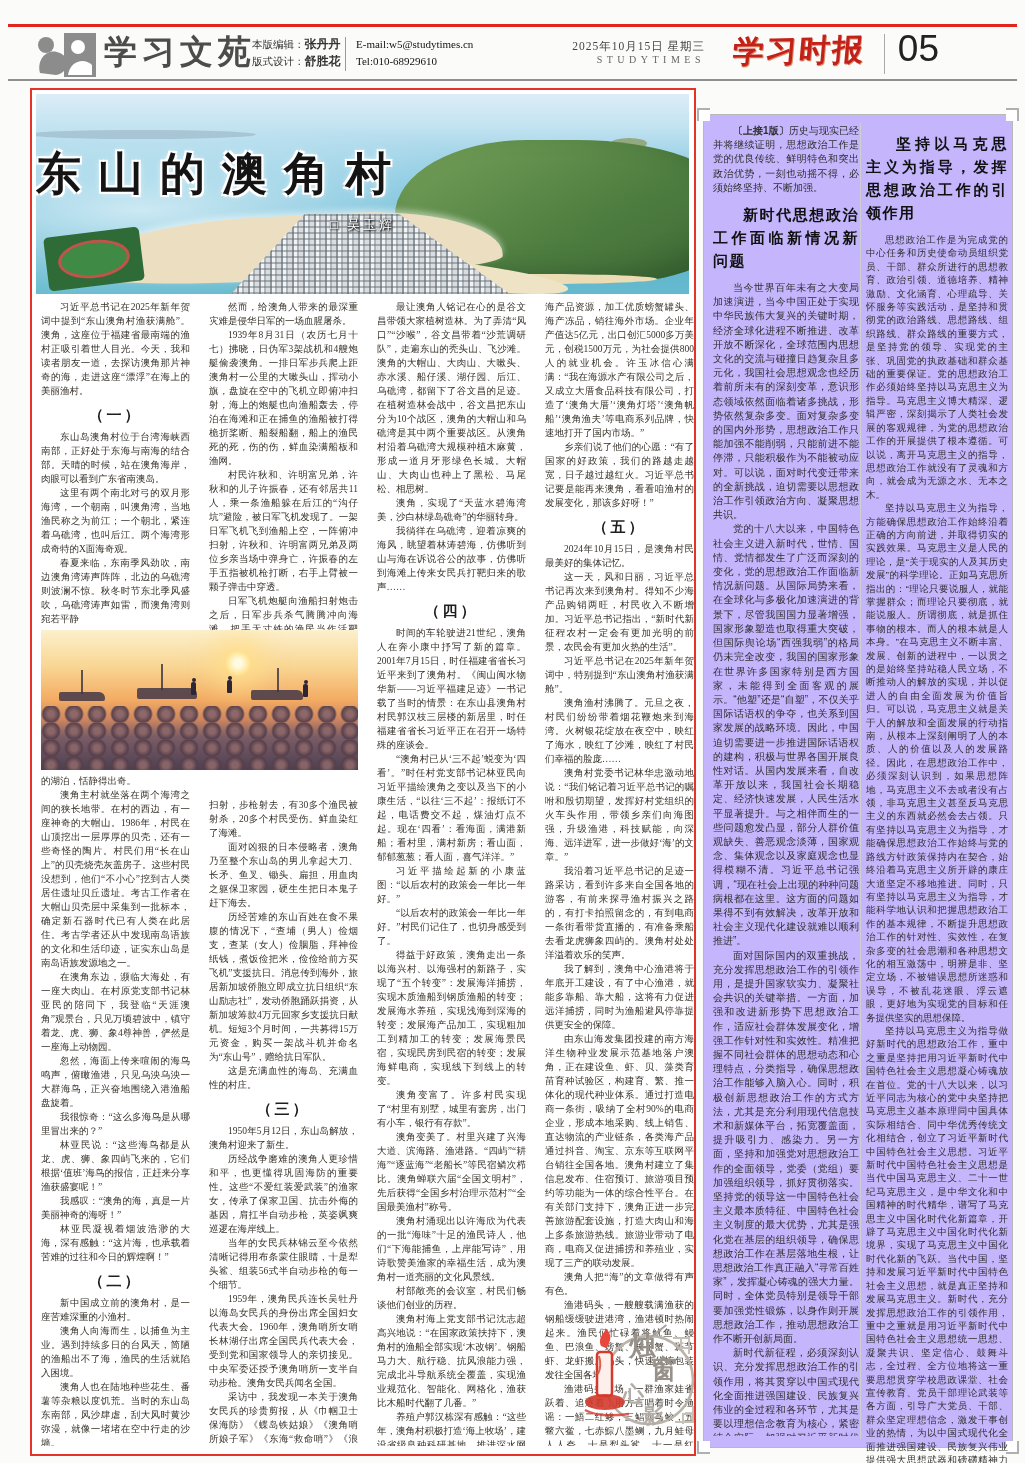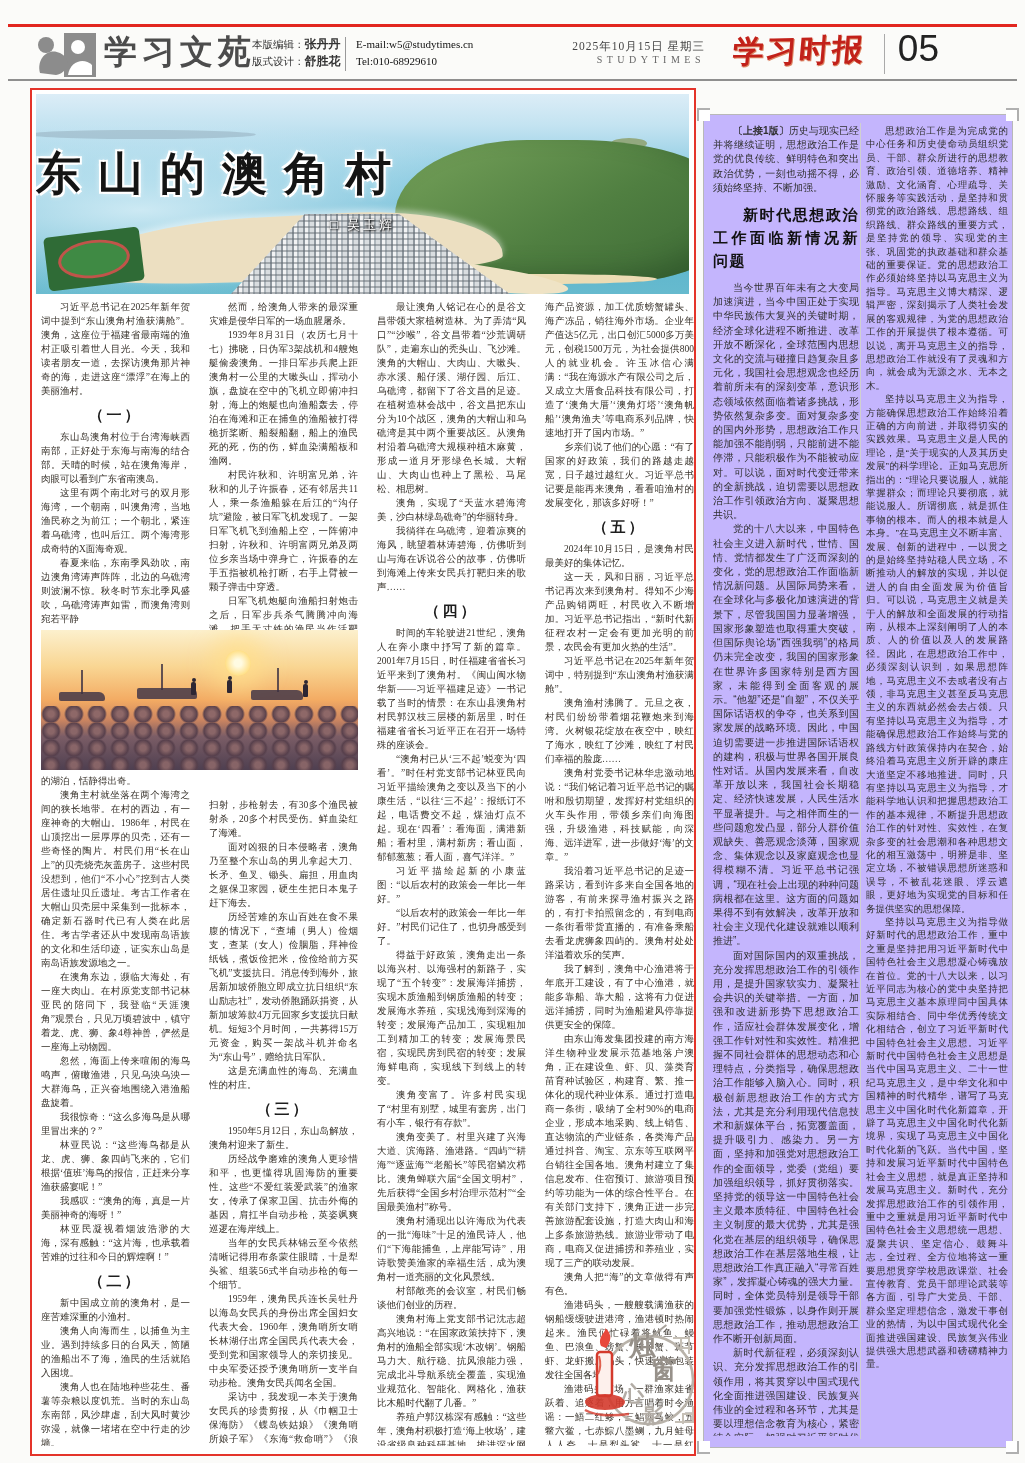--- a/index.html
+++ b/index.html
@@ -256,17 +256,18 @@
   <div id="rcol-rule"></div>
   <div id="rcol1" class="rcol">
       <p class="para"><span class="lead-bold">〔上接1版〕</span>历史与现实已经并将继续证明，思想政治工作是党的优良传统、鲜明特色和突出政治优势，一刻也动摇不得，必须始终坚持、不断加强。</p>
       <div class="sub-head">新时代思想政治工作面临新情况新问题</div>
       <p class="para">当今世界百年未有之大变局加速演进，当今中国正处于实现中华民族伟大复兴的关键时期，经济全球化进程不断推进、改革开放不断深化，全球范围内思想文化的交流与碰撞日趋复杂且多元化，我国社会思想观念也经历着前所未有的深刻变革，意识形态领域依然面临着诸多挑战，形势依然复杂多变。面对复杂多变的国内外形势，思想政治工作只能加强不能削弱，只能前进不能停滞，只能积极作为不能被动应对。可以说，面对时代变迁带来的全新挑战，迫切需要以思想政治工作引领政治方向、凝聚思想共识。</p>
       <p class="para">党的十八大以来，中国特色社会主义进入新时代，世情、国情、党情都发生了广泛而深刻的变化，党的思想政治工作面临新情况新问题。从国际局势来看，在全球化与多极化加速演进的背景下，尽管我国国力显著增强，国家形象塑造也取得重大突破，但国际舆论场“西强我弱”的格局仍未完全改变，我国的国家形象在世界许多国家特别是西方国家，未能得到全面客观的展示。“他塑”还是“自塑”，不仅关乎国际话语权的争夺，也关系到国家发展的战略环境。因此，中国迫切需要进一步推进国际话语权的建构，积极与世界各国开展良性对话。从国内发展来看，自改革开放以来，我国社会长期稳定、经济快速发展，人民生活水平显著提升。与之相伴而生的一些问题愈发凸显，部分人群价值观缺失、善恶观念淡薄，国家观念、集体观念以及家庭观念也显得模糊不清。习近平总书记强调，“现在社会上出现的种种问题病根都在这里。这方面的问题如果得不到有效解决，改革开放和社会主义现代化建设就难以顺利推进”。</p>
       <p class="para">面对国际国内的双重挑战，充分发挥思想政治工作的引领作用，是提升国家软实力、凝聚社会共识的关键举措。一方面，加强和改进新形势下思想政治工作，适应社会群体发展变化，增强工作针对性和实效性。精准把握不同社会群体的思想动态和心理特点，分类指导，确保思想政治工作能够入脑入心。同时，积极创新思想政治工作的方式方法，尤其是充分利用现代信息技术和新媒体平台，拓宽覆盖面，提升吸引力、感染力。另一方面，坚持和加强党对思想政治工作的全面领导，党委（党组）要加强组织领导，抓好贯彻落实。坚持党的领导这一中国特色社会主义最本质特征、中国特色社会主义制度的最大优势，尤其是强化党在基层的组织领导，确保思想政治工作在基层落地生根，让思想政治工作真正融入“寻常百姓家”，发挥凝心铸魂的强大力量。同时，全体党员特别是领导干部要加强党性锻炼，以身作则开展思想政治工作，推动思想政治工作不断开创新局面。</p>
       <p class="para">新时代新征程，必须深刻认识、充分发挥思想政治工作的引领作用，将其贯穿以中国式现代化全面推进强国建设、民族复兴伟业的全过程和各环节，尤其是要以理想信念教育为核心，紧密结合实际，加强对习近平新时代中国特色社会主义思想的学习宣传教育，为思想政治工作提供最为坚实的理论支撑和最为科学的行动指南。</p>
     </div>
   <div id="rcol2" class="rcol">
+      <div class="sub-head">坚持以马克思主义为指导，发挥思想政治工作的引领作用</div>
       <p class="para">思想政治工作是为完成党的中心任务和历史使命动员组织党员、干部、群众所进行的思想教育、政治引领、道德培养、精神激励、文化涵育、心理疏导、关怀服务等实践活动，是坚持和贯彻党的政治路线、思想路线、组织路线、群众路线的重要方式，是坚持党的领导、实现党的主张、巩固党的执政基础和群众基础的重要保证。党的思想政治工作必须始终坚持以马克思主义为指导。马克思主义博大精深、逻辑严密，深刻揭示了人类社会发展的客观规律，为党的思想政治工作的开展提供了根本遵循。可以说，离开马克思主义的指导，思想政治工作就没有了灵魂和方向，就会成为无源之水、无本之木。</p>
       <p class="para">坚持以马克思主义为指导，方能确保思想政治工作始终沿着正确的方向前进，并取得切实的实践效果。马克思主义是人民的理论，是“关于现实的人及其历史发展”的科学理论。正如马克思所指出的：“理论只要说服人，就能掌握群众；而理论只要彻底，就能说服人。所谓彻底，就是抓住事物的根本。而人的根本就是人本身。”在马克思主义不断丰富、发展、创新的进程中，一以贯之的是始终坚持站稳人民立场，不断推动人的解放的实现，并以促进人的自由全面发展为价值旨归。可以说，马克思主义就是关于人的解放和全面发展的行动指南，从根本上深刻阐明了人的本质、人的价值以及人的发展路径。因此，在思想政治工作中，必须深刻认识到，如果思想阵地，马克思主义不去或者没有占领，非马克思主义甚至反马克思主义的东西就必然会去占领。只有坚持以马克思主义为指导，才能确保思想政治工作始终与党的路线方针政策保持内在契合，始终沿着马克思主义所开辟的康庄大道坚定不移地推进。同时，只有坚持以马克思主义为指导，才能科学地认识和把握思想政治工作的基本规律，不断提升思想政治工作的针对性、实效性，在复杂多变的社会思潮和各种思想文化的相互激荡中，明辨是非、坚定立场，不被错误思想所迷惑和误导，不被乱花迷眼、浮云遮眼，更好地为实现党的目标和任务提供坚实的思想保障。</p>
       <p class="para">坚持以马克思主义为指导做好新时代的思想政治工作，重中之重是坚持把用习近平新时代中国特色社会主义思想凝心铸魂放在首位。党的十八大以来，以习近平同志为核心的党中央坚持把马克思主义基本原理同中国具体实际相结合、同中华优秀传统文化相结合，创立了习近平新时代中国特色社会主义思想。习近平新时代中国特色社会主义思想是当代中国马克思主义、二十一世纪马克思主义，是中华文化和中国精神的时代精华，谱写了马克思主义中国化时代化新篇章，开辟了马克思主义中国化时代化新境界，实现了马克思主义中国化时代化新的飞跃。当代中国，坚持和发展习近平新时代中国特色社会主义思想，就是真正坚持和发展马克思主义。新时代，充分发挥思想政治工作的引领作用，重中之重就是用习近平新时代中国特色社会主义思想统一思想、凝聚共识、坚定信心、鼓舞斗志，全过程、全方位地将这一重要思想贯穿学校思政课堂、社会宣传教育、党员干部理论武装等各方面，引导广大党员、干部、群众坚定理想信念，激发干事创业的热情，为以中国式现代化全面推进强国建设、民族复兴伟业提供强大思想武器和磅礴精神力量。</p>
     </div>
 </div>
 
 </body></html>

